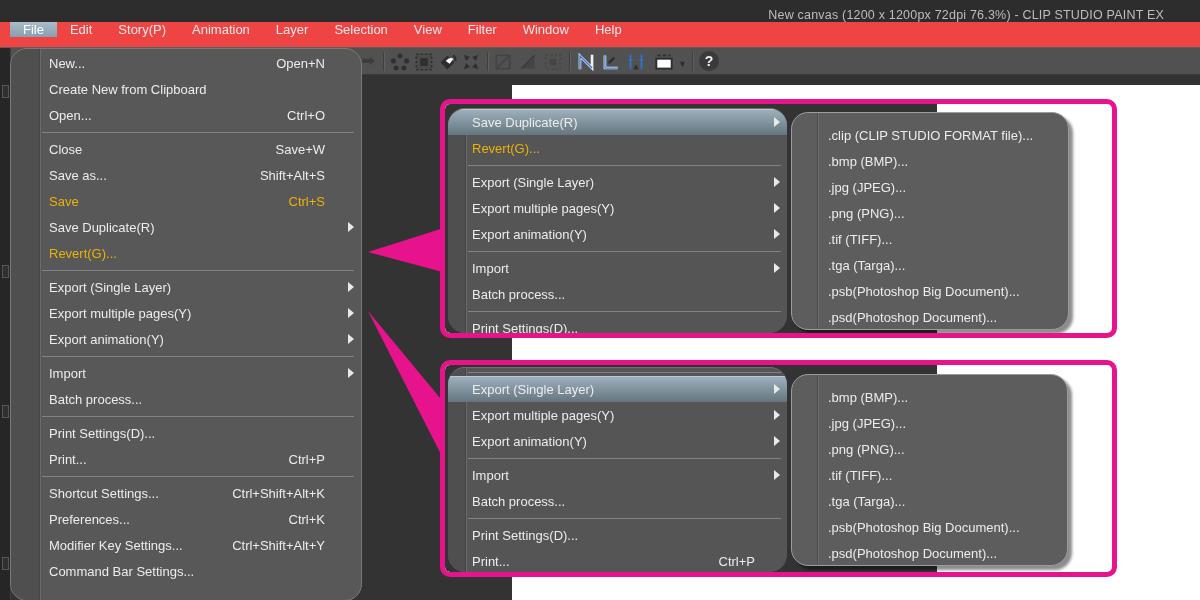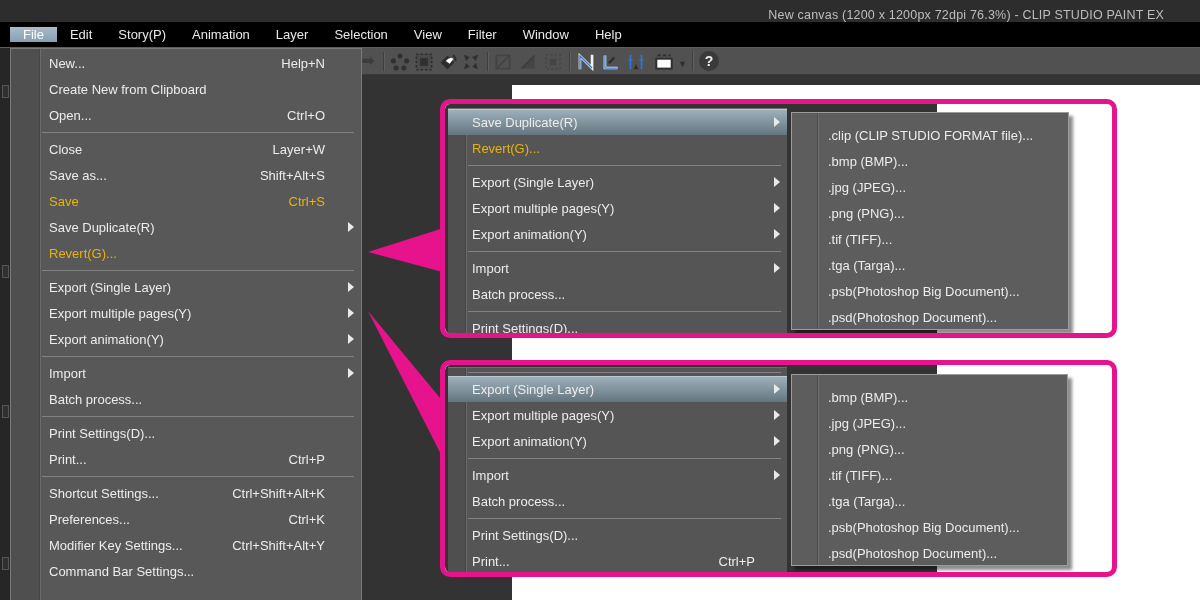--- a/index.html
+++ b/index.html
@@ -3,38 +3,38 @@
 <meta charset="utf-8">
 <style>
   html,body{margin:0;padding:0;background:#222;}
   .screen{position:relative;width:1200px;height:600px;overflow:hidden;background:#333333;
           font-family:"Liberation Sans","DejaVu Sans",sans-serif;-webkit-font-smoothing:antialiased;}
   
   .titlebar{position:absolute;left:0;top:0;width:1200px;height:30px;background:#2d2d2d;
             display:flex;justify-content:flex-end;align-items:center;padding-right:36px;box-sizing:border-box;}
   .titlebar span{color:#bdbdbd;font-size:12.5px;letter-spacing:.2px;}
   
-  .menubar{position:absolute;left:0;top:22px;width:1200px;height:26px;background:#000000;
-           border-bottom:1px solid #2e2e2e;display:flex;align-items:center;padding-left:10px;box-sizing:border-box;}
+  .menubar{position:absolute;left:0;top:22px;width:1200px;height:26px;background:#ef4444;
+           border-bottom:1px solid #2e2e2e;display:flex;align-items:flex-start;padding-left:10px;box-sizing:border-box;}
   .mb-item{display:flex;align-items:center;padding:0 13px;color:#e8e8e8;font-size:13px;cursor:default;}
   .mb-item.active{background:linear-gradient(#a9bcc9,#869fb0);color:#ffffff;}
   
   .toolbar{position:absolute;left:0;top:47px;width:1200px;height:28px;background:#515151;
            border-top:1px solid #5e5e5e;border-bottom:1px solid #3a3a3a;box-sizing:border-box;}
   .tbi{position:absolute;top:3px;width:22px;height:22px;}
   .tbi svg{width:22px;height:22px;display:block;}
   .tb-sep{position:absolute;top:4px;width:1px;height:19px;background:#3e3e3e;box-shadow:1px 0 0 #5f5f5f;}
   .tb-caret{position:absolute;top:11px;font-size:9px;color:#2e2e2e;}
   .help-circle{position:absolute;top:3px;width:20px;height:20px;border-radius:50%;background:#3a3a3a;
                color:#efefef;font-weight:bold;font-size:14px;text-align:center;line-height:20px;}
   
   .dock{position:absolute;left:0;top:48px;width:10px;height:552px;background:#262626;border-right:1px solid #3f3f3f;}
   .dock-mark{position:absolute;left:2px;width:5px;height:11px;background:#303030;border:1px solid #565656;}
   
-  .menu-panel{position:absolute;box-sizing:border-box;overflow:hidden;}
+  .menu-panel{position:absolute;box-sizing:border-box;overflow:hidden;border-radius:17px;}
   .gutter{position:absolute;top:0;bottom:0;left:0;background:#4f4f4f;border-right:1px solid #454545;box-shadow:1px 0 0 #6b6b6b;}
   .menu-list{position:absolute;left:0;right:0;}
   .mi{height:26px;display:flex;align-items:center;position:relative;color:#ececec;font-size:13px;}
   .mi .sc{margin-left:auto;}
   .mi.disabled .lbl,.mi.disabled .sc{color:#eab308;}
   .mi.highlight{background:linear-gradient(#9fb2bd,#64757f);box-shadow:inset 0 1px 0 #b9c8d1;}
   .has-arrow::after{content:"";position:absolute;right:7px;top:50%;margin-top:-5px;
                     border-left:6px solid #e9e9e9;border-top:5px solid transparent;border-bottom:5px solid transparent;}
   .sep{height:8px;position:relative;}
   .sep::after{content:"";position:absolute;top:50%;border-top:1px solid #828282;left:31px;right:7px;}
@@ -205,34 +205,34 @@
     <div class="dock-mark" style="top:357px"></div>
     <div class="dock-mark" style="top:509px"></div>
   </div>
 
   <div class="menu-panel file-menu">
     <div class="gutter"></div>
     <div class="menu-list">
 
     <div class="mi">
           <span class="lbl">New...</span>
-          <span class="sc">Help+N</span>
+          <span class="sc">Open+N</span>
         </div>
         <div class="mi">
           <span class="lbl">Create New from Clipboard</span>
           <span class="sc"></span>
         </div>
         <div class="mi">
           <span class="lbl">Open...</span>
           <span class="sc">Ctrl+O</span>
         </div>
         <div class="sep"></div>
         <div class="mi">
           <span class="lbl">Close</span>
-          <span class="sc">Layer+W</span>
+          <span class="sc">Save+W</span>
         </div>
         <div class="mi">
           <span class="lbl">Save as...</span>
           <span class="sc">Shift+Alt+S</span>
         </div>
         <div class="mi disabled">
           <span class="lbl">Save</span>
           <span class="sc">Ctrl+S</span>
         </div>
         <div class="mi has-arrow">

